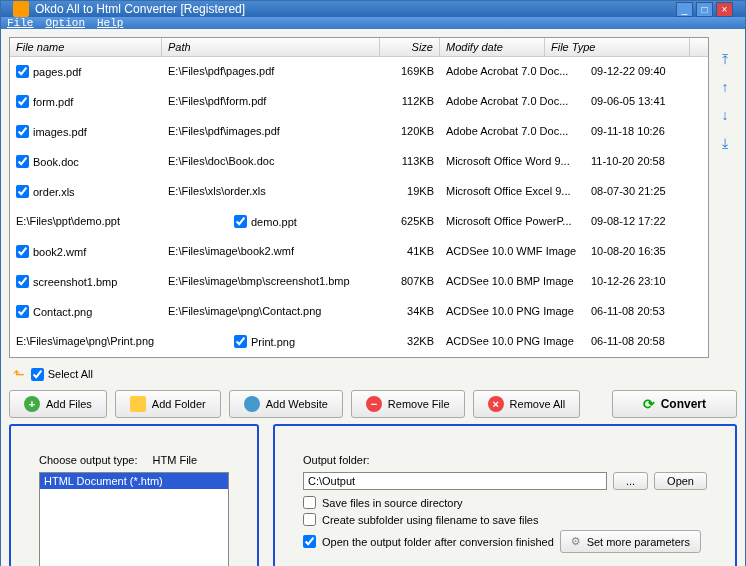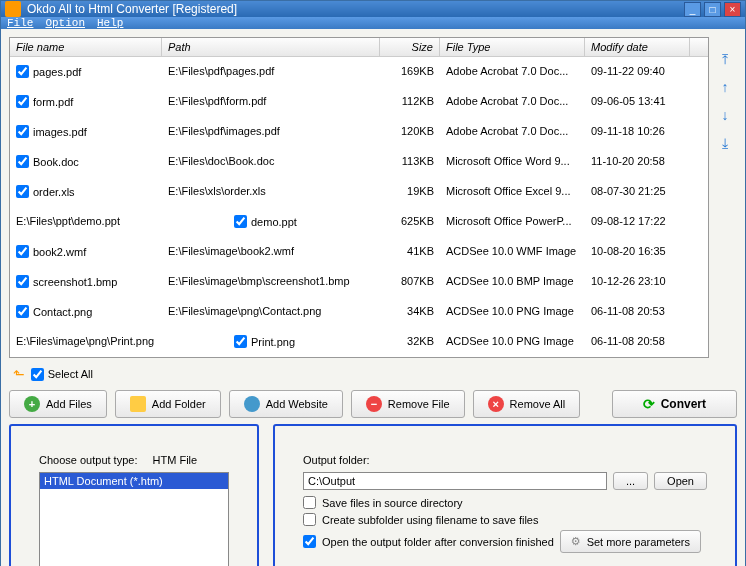--- a/index.html
+++ b/index.html
@@ -1,18 +1,18 @@
 <!DOCTYPE html>
 <html><head>
 <meta charset="utf-8">
 <style>
 * { box-sizing: border-box; margin: 0; padding: 0; }
 body { font-family: Tahoma, Arial, sans-serif; font-size: 11px; width: 746px; height: 566px; overflow: hidden; }
 .window { width: 746px; height: 566px; border: 1px solid #3a6ea5; display: flex; flex-direction: column; }
-.titlebar { background: linear-gradient(#4a8ad4, #2a6ab4); color: #fff; height: 22px; display: flex; align-items: center; padding: 0 4px; font-size: 12px; }
+.titlebar { background: linear-gradient(#4a8ad4, #2a6ab4); color: #fff; height: 22px; display: flex; align-items: center; padding: 0 12px; font-size: 12px; }
 .title-icon { width: 16px; height: 16px; background: #ff9900; margin-right: 6px; border-radius: 2px; }
 .title-text { flex: 1; }
 .win-btns { display: flex; gap: 3px; }
 .win-btn { width: 17px; height: 15px; background: #5a9ae4; border: 1px solid #2a5a9a; color: #fff; display: flex; align-items: center; justify-content: center; font-size: 10px; cursor: pointer; }
 .close-btn { background: #d44; }
 .menubar { background: linear-gradient(#5a9ae4, #3a7ac4); color: #fff; height: 20px; display: flex; align-items: center; padding: 0 6px; gap: 12px; font-family: Liberation Mono, monospace; }
 .menu-item { cursor: pointer; text-decoration: underline; }
 .content { flex: 1; background: #f4f4f0; padding: 8px; display: flex; flex-direction: column; gap: 6px; }
 .table-wrap { flex: 1; display: flex; gap: 4px; }
 .table { flex: 1; background: #fff; border: 1px solid #999; overflow: auto; }
@@ -79,33 +79,33 @@
     <span class="menu-item">Option</span>
     <span class="menu-item">Help</span>
   </div>
   <div class="content">
     <div class="table-wrap">
       <div class="table">
         <div class="thead">
           <div class="th col-name">File name</div>
           <div class="th col-path">Path</div>
           <div class="th col-size">Size</div>
+          <div class="th col-date">Modify date</div>
           <div class="th col-type">File Type</div>
-          <div class="th col-date">Modify date</div>
         </div>
         <div class="tbody" id="tbody">
             <div class="tr">
               <div class="td td-name">
                 <input type="checkbox" checked="" style="">
                 <span>pages.pdf</span>
               </div>
               <div class="td td-path">E:\Files\pdf\pages.pdf</div>
               <div class="td td-size">169KB</div>
               <div class="td td-type">Adobe Acrobat 7.0 Doc...</div>
-              <div class="td td-date">09-11-22 09:40</div>
+              <div class="td td-date">09-12-22 09:40</div>
             </div>
             <div class="tr">
               <div class="td td-name">
                 <input type="checkbox" checked="" style="">
                 <span>form.pdf</span>
               </div>
               <div class="td td-path">E:\Files\pdf\form.pdf</div>
               <div class="td td-size">112KB</div>
               <div class="td td-type">Adobe Acrobat 7.0 Doc...</div>
               <div class="td td-date">09-06-05 13:41</div>

